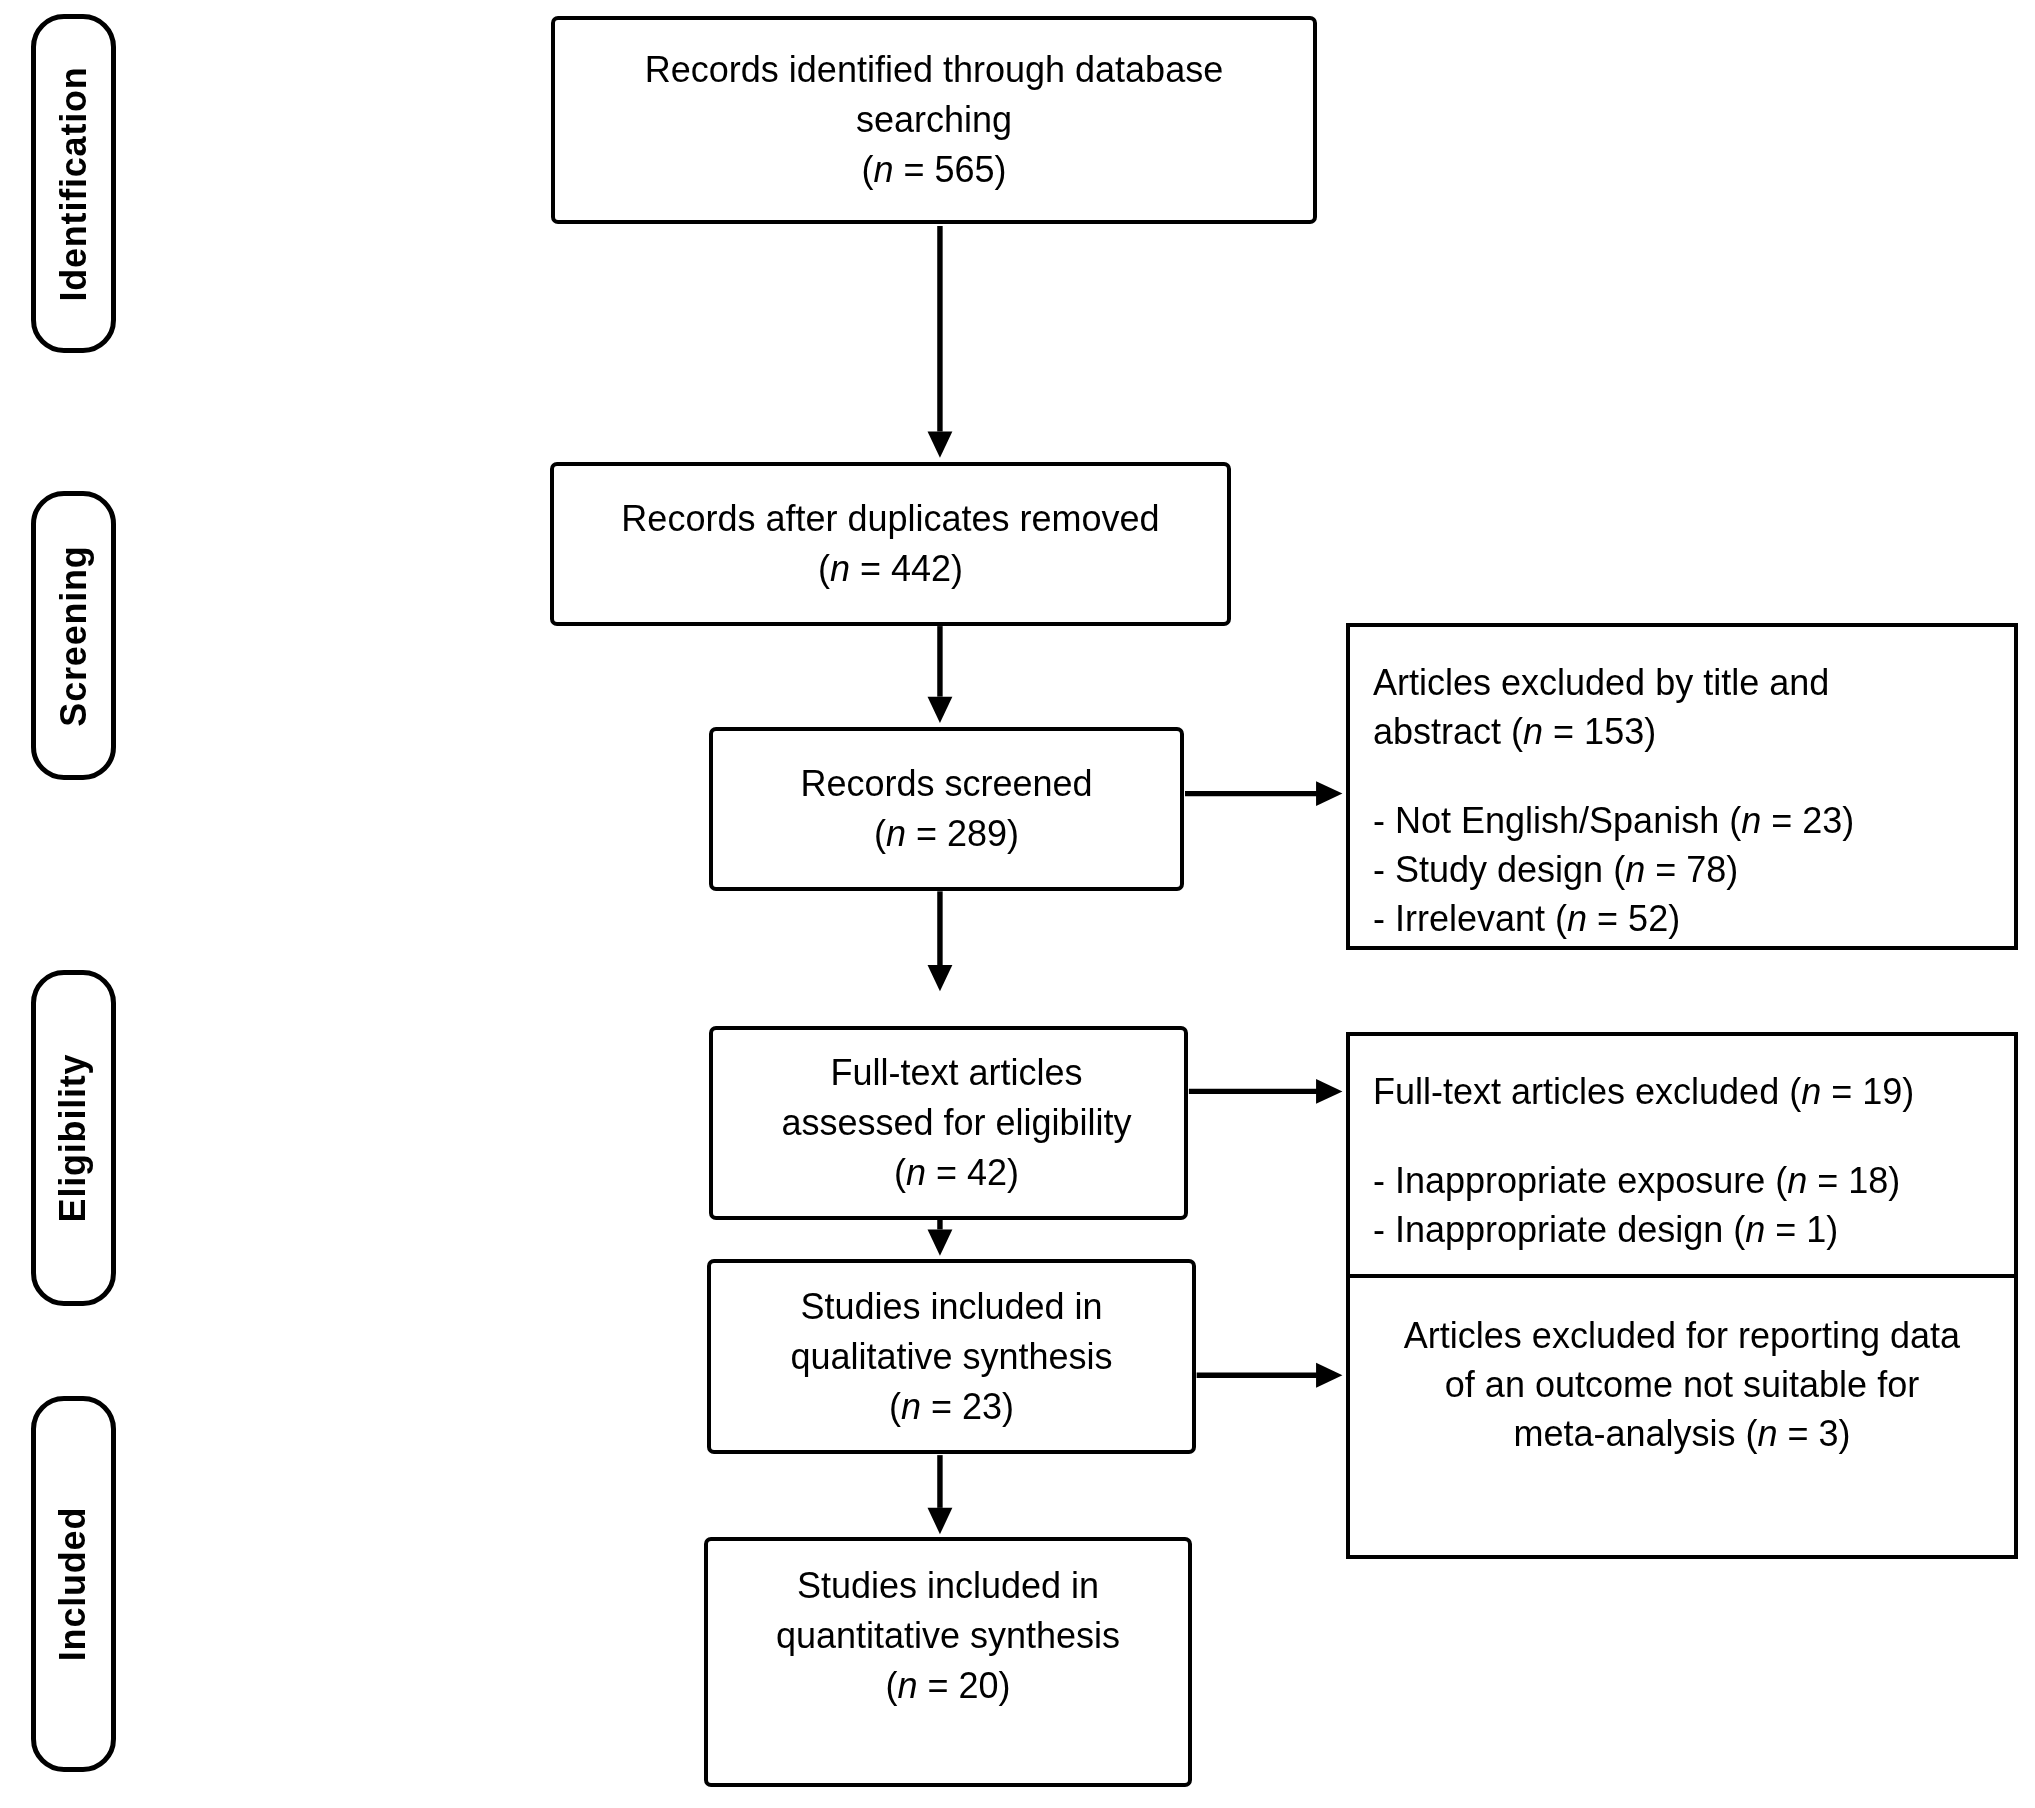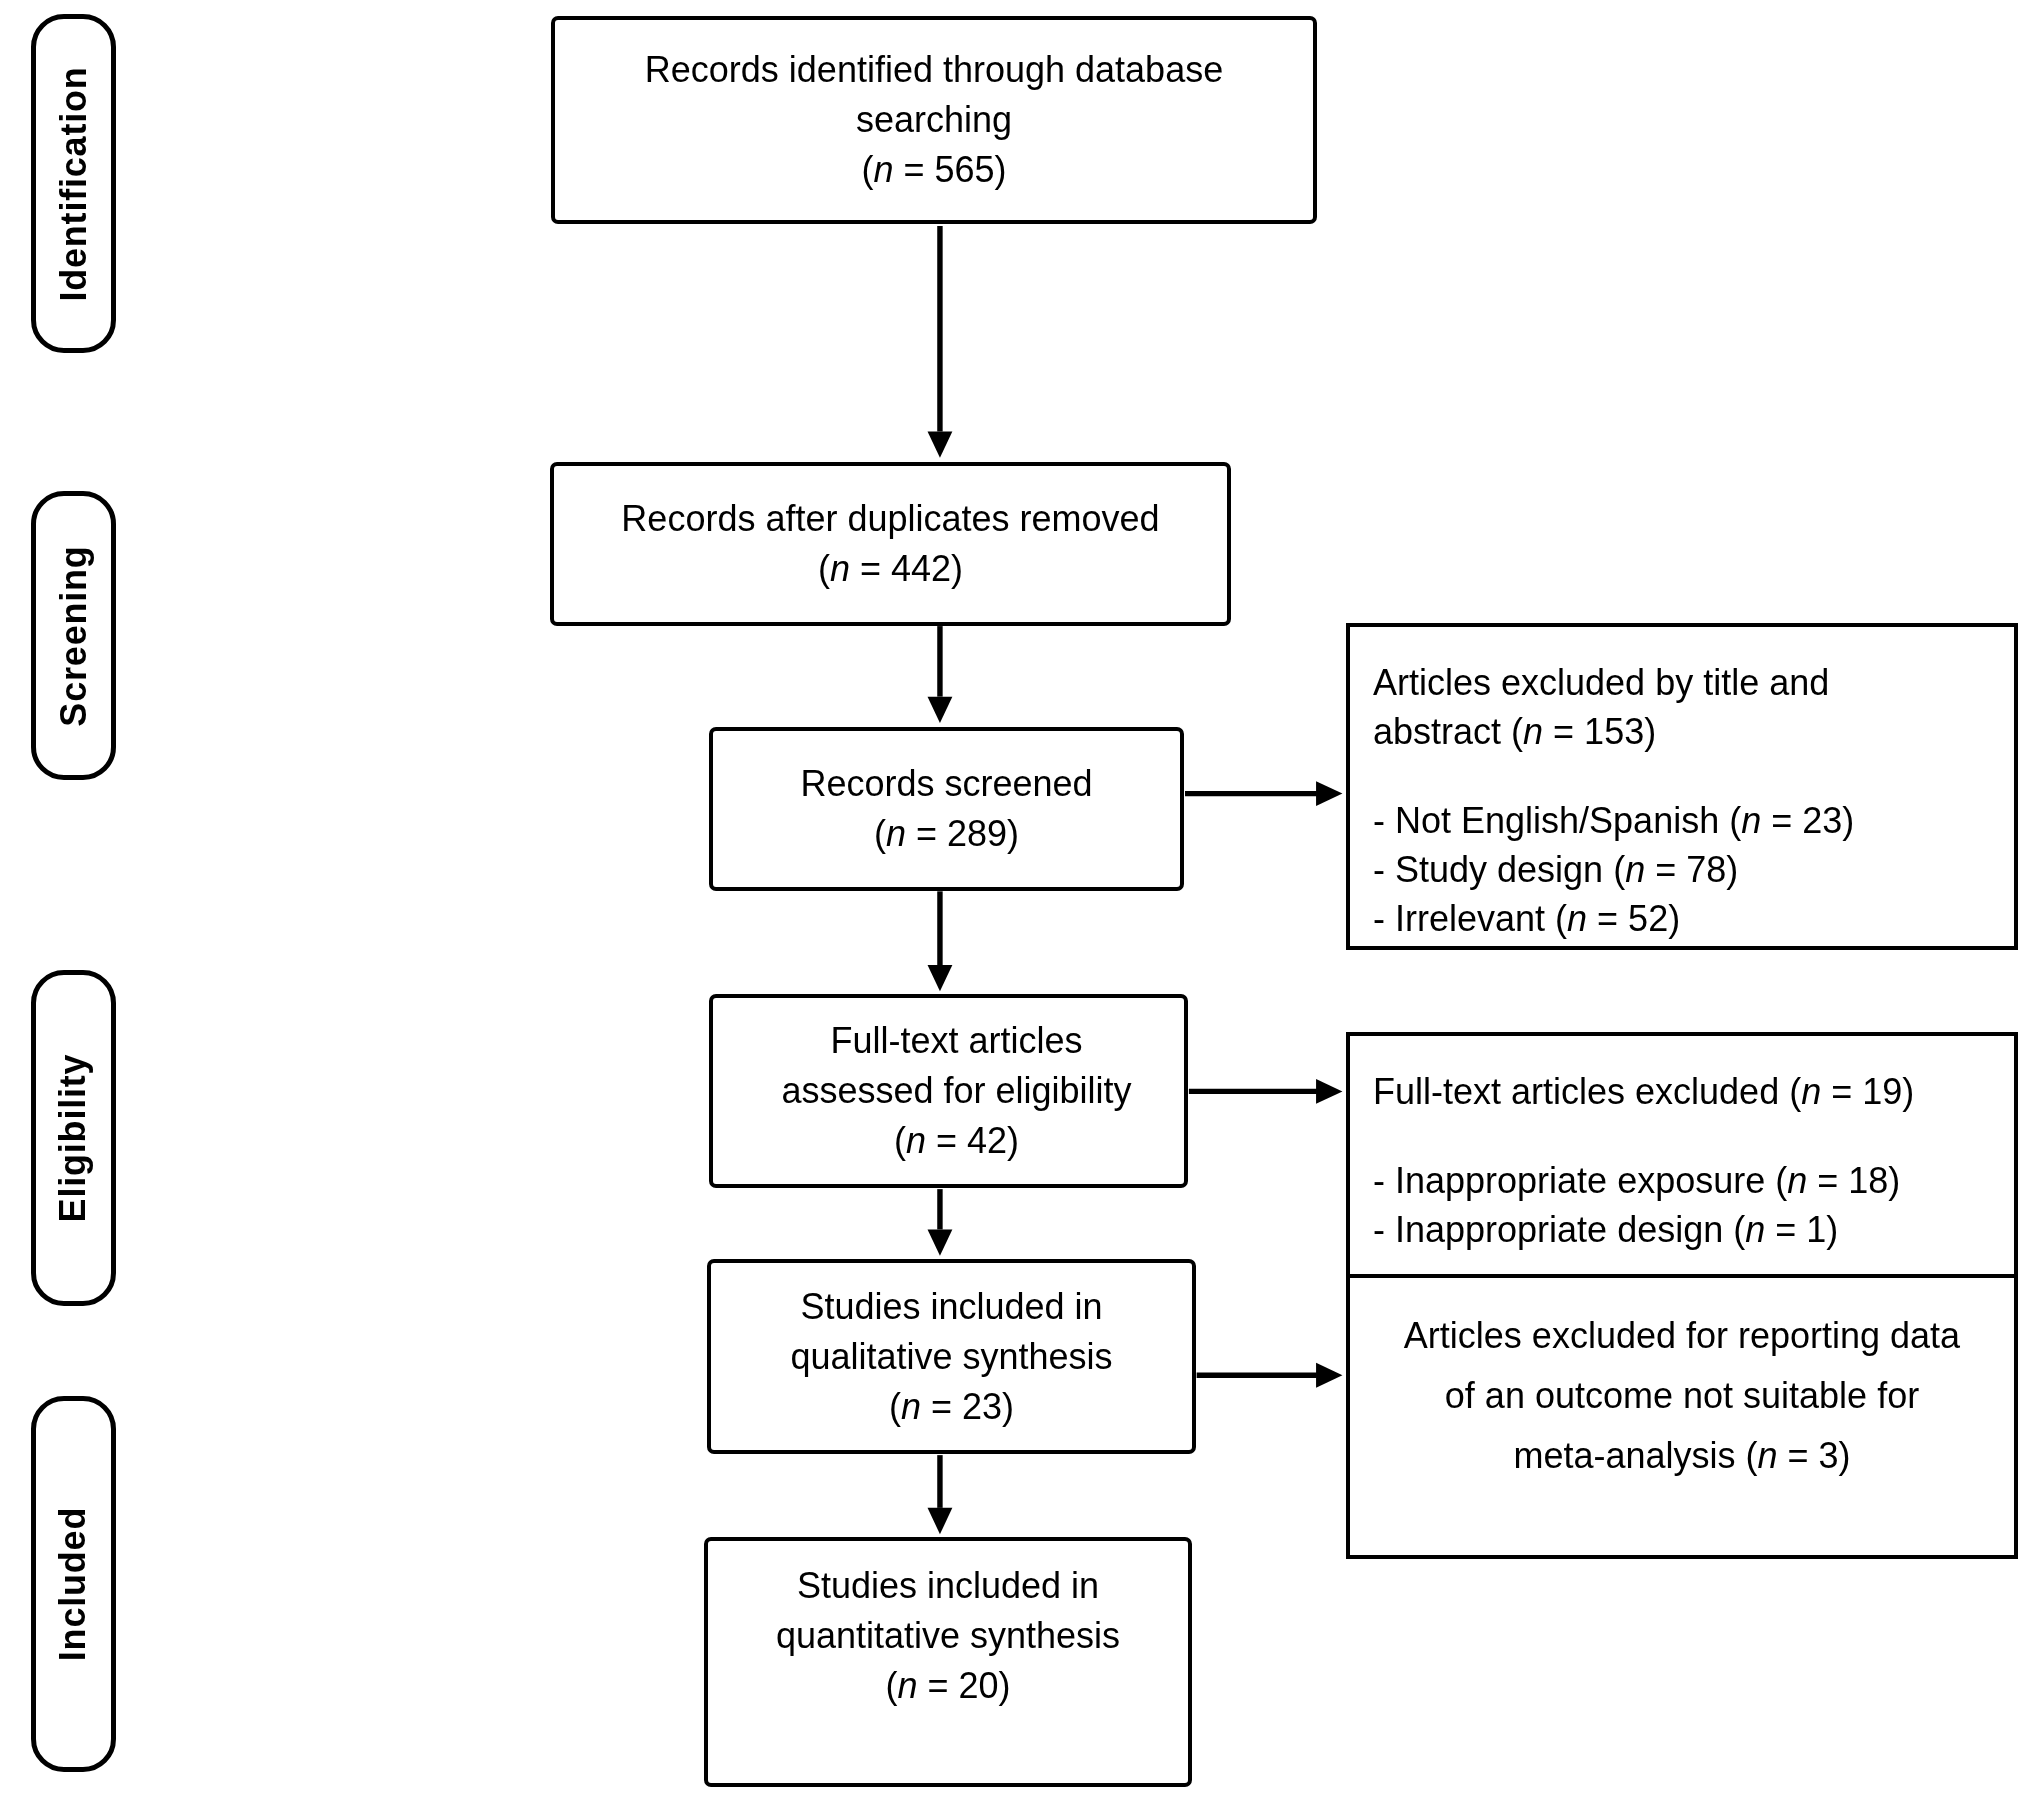--- a/index.html
+++ b/index.html
@@ -113,21 +113,21 @@
   <div class="box fbox" style="left:550px;top:462px;width:681px;height:164px;align-items:center;">
     <span class="ln">Records after duplicates removed</span>
     <span class="ln">(<i>n</i> = 442)</span>
   </div>
 
   <div class="box fbox" style="left:709px;top:727px;width:475px;height:164px;">
     <span class="ln">Records screened</span>
     <span class="ln">(<i>n</i> = 289)</span>
   </div>
 
-  <div class="box fbox" style="left:709px;top:994px;width:479px;height:194px;padding-left:16px;">
+  <div class="box fbox" style="left:709px;top:1026px;width:479px;height:194px;padding-left:16px;">
     <span class="ln">Full-text articles</span>
     <span class="ln">assessed for eligibility</span>
     <span class="ln">(<i>n</i> = 42)</span>
   </div>
 
   <div class="box fbox" style="left:707px;top:1259px;width:489px;height:195px;">
     <span class="ln">Studies included in</span>
     <span class="ln">qualitative synthesis</span>
     <span class="ln">(<i>n</i> = 23)</span>
   </div>
@@ -147,20 +147,20 @@
     <span class="ln">- Irrelevant (<i>n</i> = 52)</span>
   </div>
 
   <div class="box xbox" style="left:1346px;top:995px;width:672px;height:267px;padding:31px 18.6px 0 23px;margin-top:37px;">
     <span class="ln">Full-text articles excluded (<i>n</i> = 19)</span>
     <span class="gap"></span>
     <span class="ln">- Inappropriate exposure (<i>n</i> = 18)</span>
     <span class="ln">- Inappropriate design (<i>n</i> = 1)</span>
   </div>
 
-  <div class="box xbox center" style="left:1346px;top:1274px;width:672px;height:285px;padding:33px 23px 4px 23px;gap:11px;">
+  <div class="box xbox center" style="left:1346px;top:1274px;width:672px;height:285px;padding:33px 23px 4px 23px;">
     <span class="ln">Articles excluded for reporting data</span>
     <span class="ln">of an outcome not suitable for</span>
     <span class="ln">meta-analysis (<i>n</i> = 3)</span>
   </div>
 
 </div>
 
 
 </body></html>

